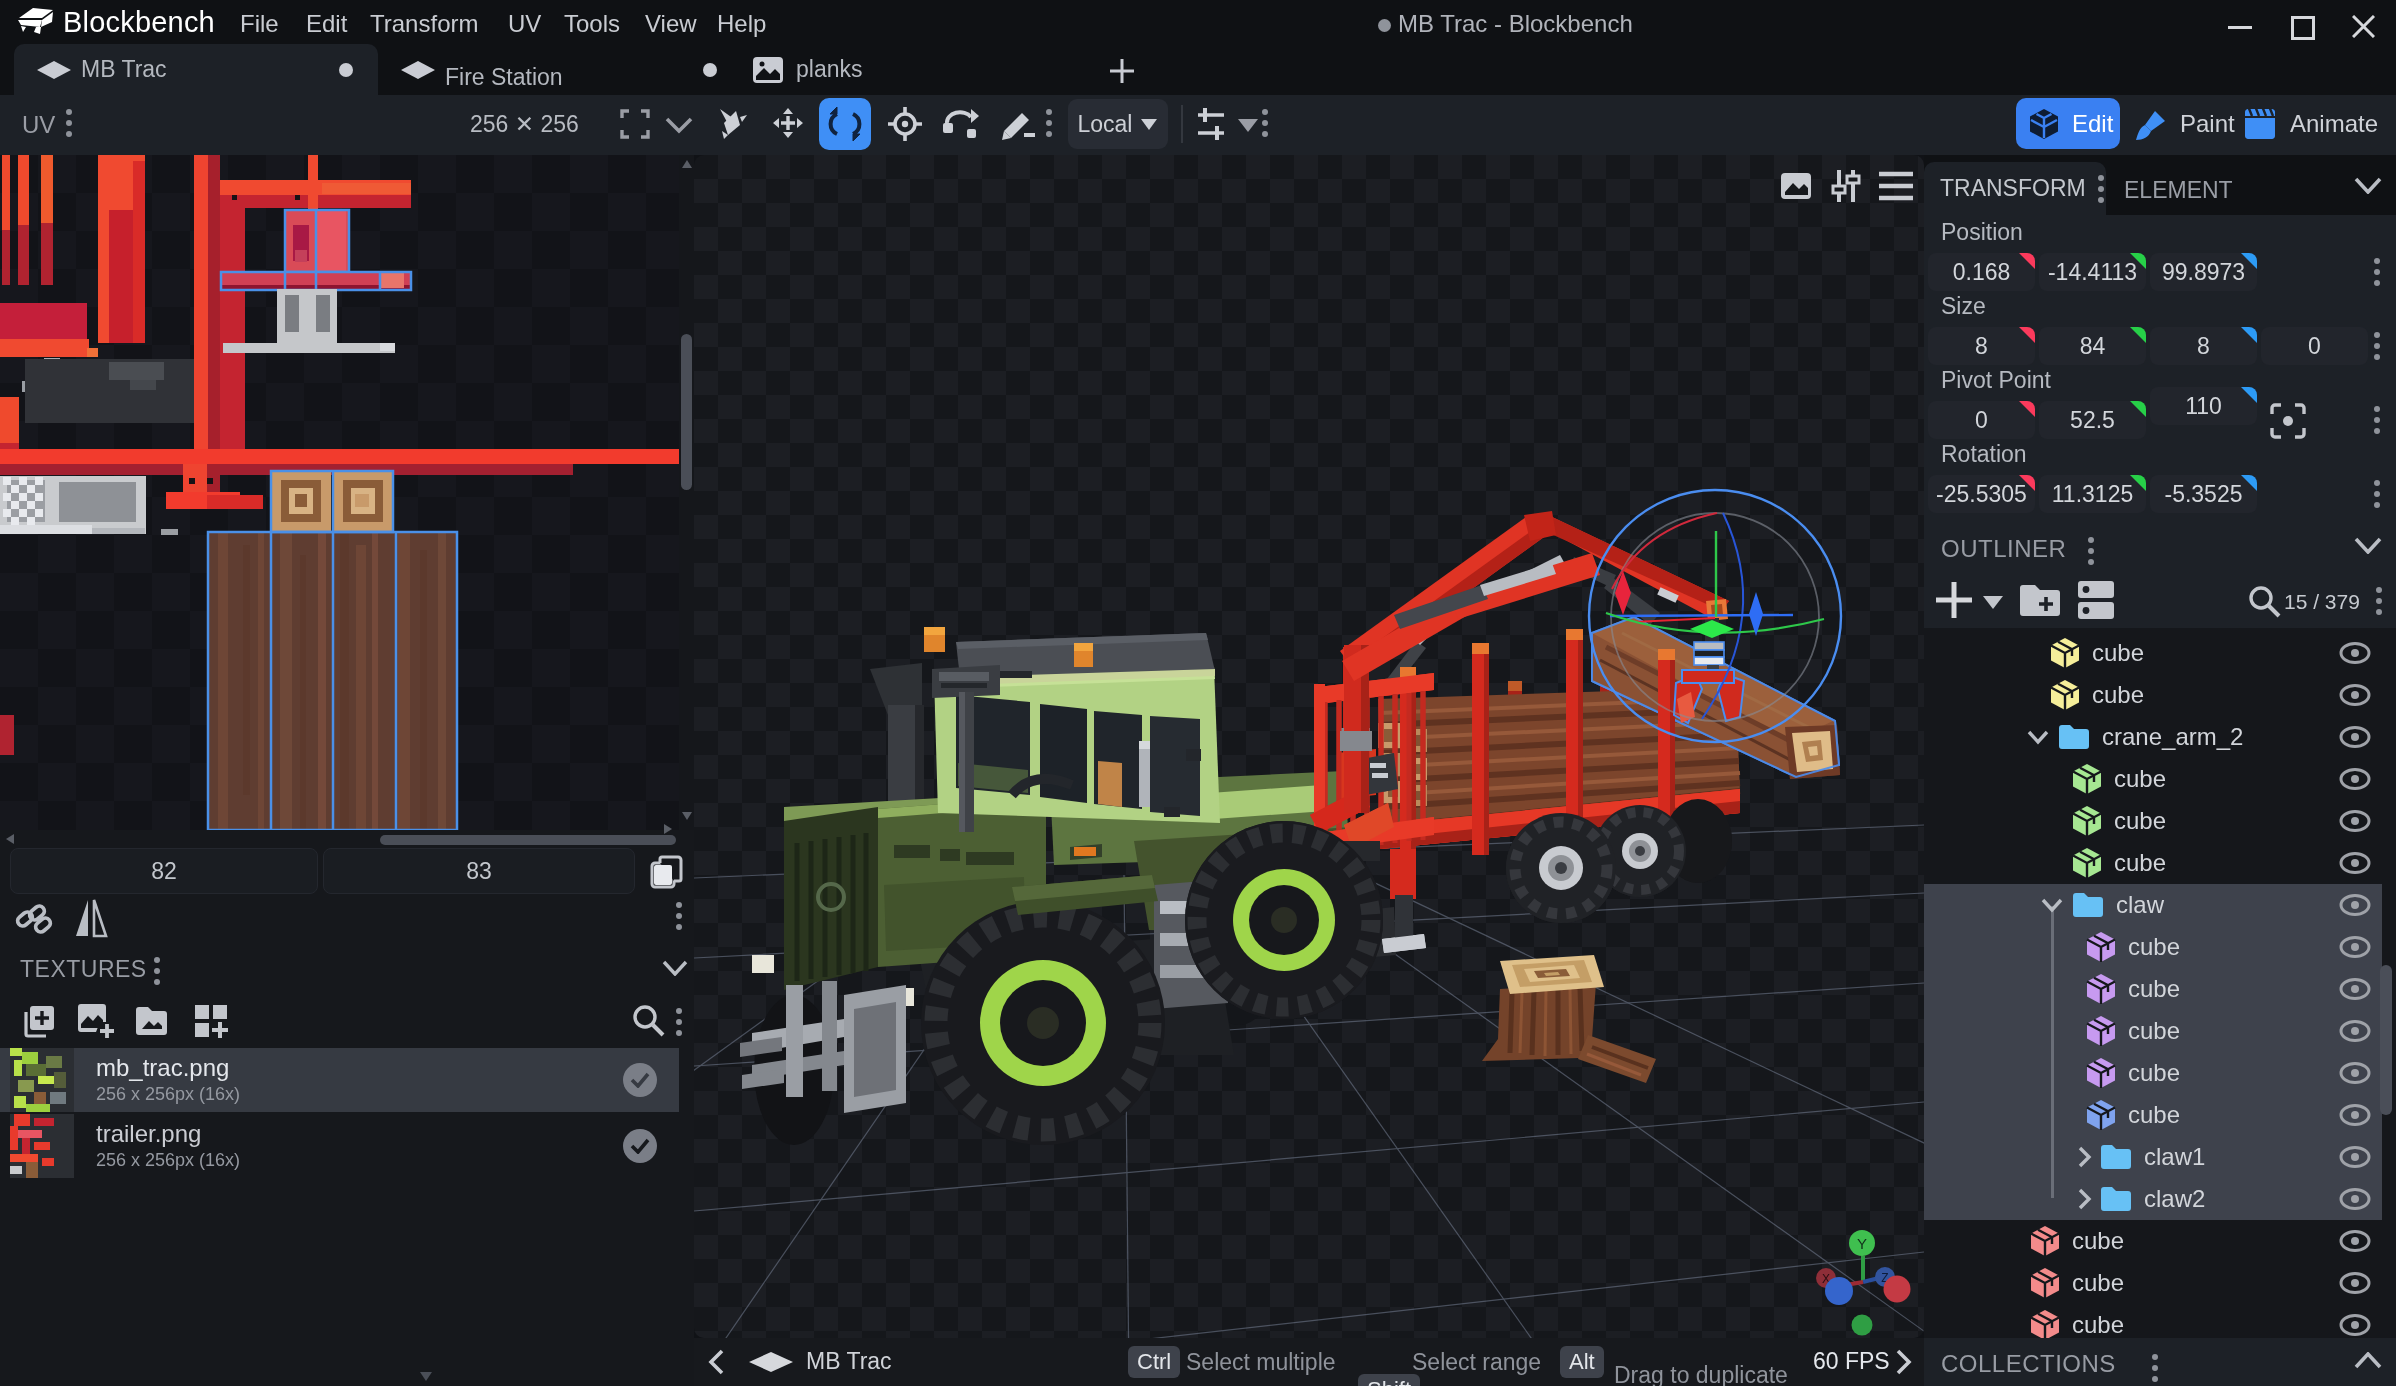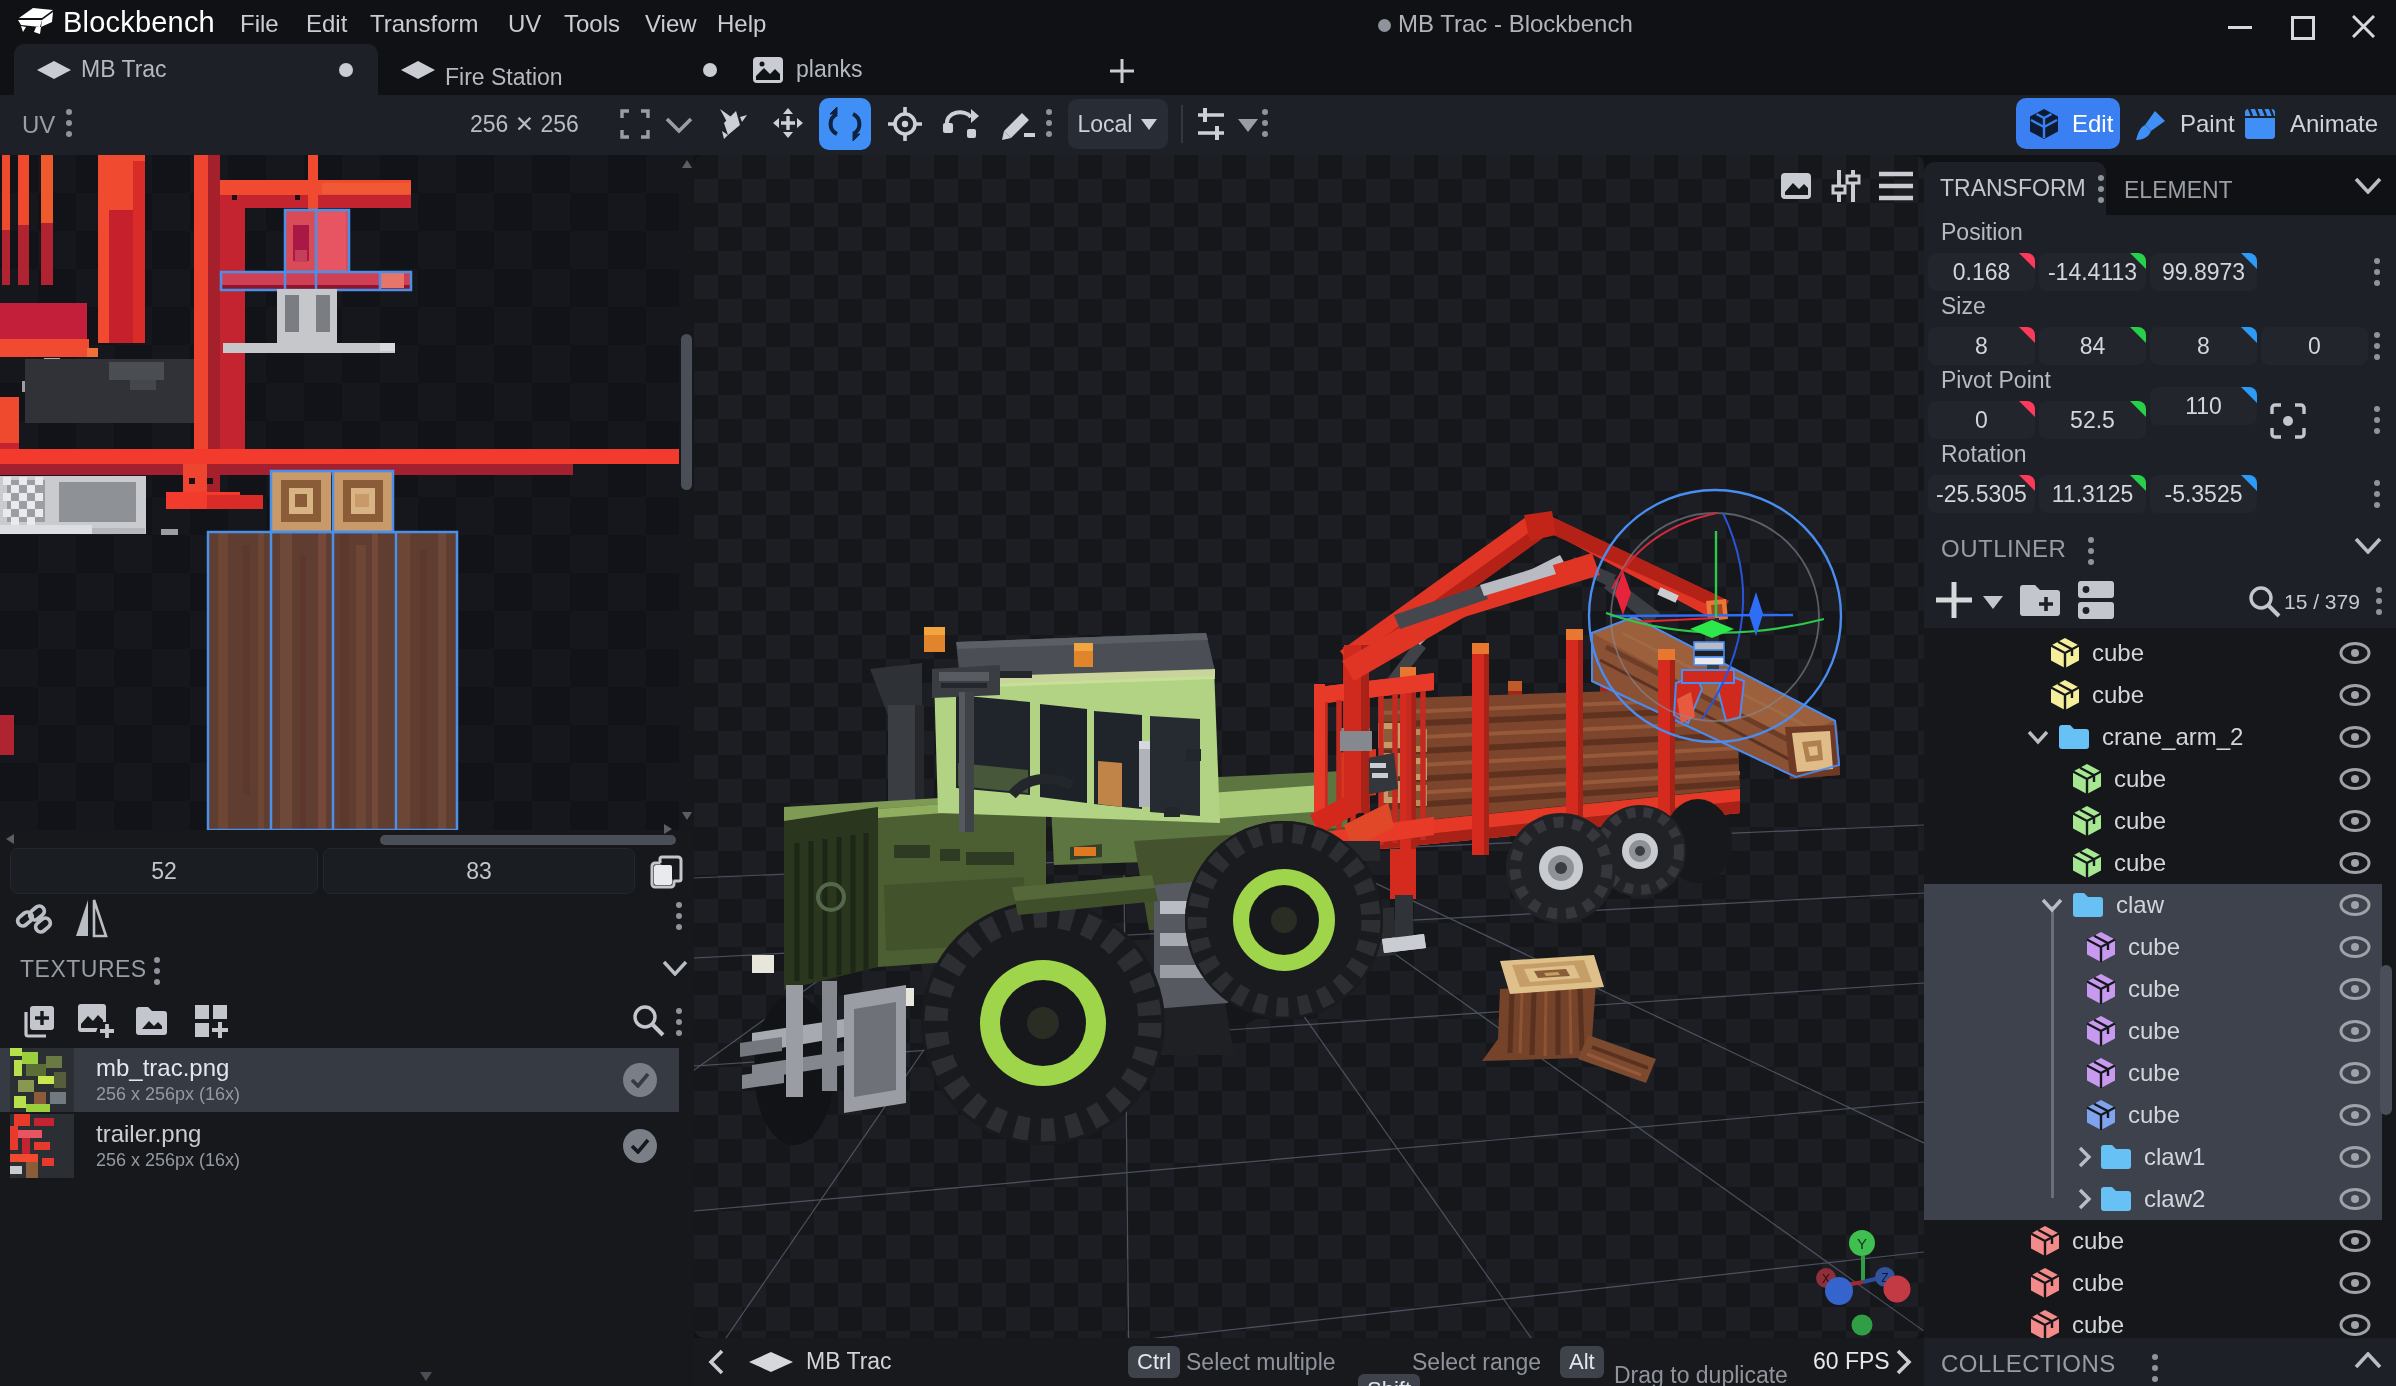--- a/index.html
+++ b/index.html
@@ -337,21 +337,21 @@
   <div class="abs" id="leftlower">
     
     <div class="abs" style="left:380px;top:5px;width:296px;height:10px;background:#4a4e57;border-radius:5px;"></div>
     <svg class="abs" style="left:6px;top:4px" width="8" height="10" viewBox="0 0 8 10">
         <path d="M0 5 L8 0 V10 Z" fill="#5a5e66"></path>
       </svg>
     <svg class="abs" style="left:664px;top:-6px" width="8" height="10" viewBox="0 0 8 10">
         <path d="M8 5 L0 0 V10 Z" fill="#5a5e66"></path>
       </svg>
     
-    <div class="uvinput" style="left:10px;width:306px;">52</div>
+    <div class="uvinput" style="left:10px;width:306px;">82</div>
     <div class="uvinput" style="left:323px;width:310px;">83</div>
     <svg class="abs" style="left:650px;top:25px" width="34" height="34" viewBox="0 0 34 34">
       <rect x="2" y="8" width="22" height="24" rx="3" stroke="#c3c6cc" stroke-width="3" fill="none"></rect>
       <path d="M10 8 V4 C10 2.9 10.9 2 12 2 H28 C29.7 2 31 3.3 31 5 V24 C31 25.1 30.1 26 29 26 H24" stroke="#c3c6cc" stroke-width="3" fill="#16181c"></path>
       <rect x="4" y="10" width="18" height="20" rx="2" fill="#e8eaee"></rect>
     </svg>
     
     <svg class="abs" style="left:14px;top:70px" width="40" height="38" viewBox="0 0 40 38">
       <g stroke="#b9bdc4" stroke-width="3.8" fill="none">
         <rect x="3" y="14" width="16" height="10" rx="5" transform="rotate(-40 11 19)"></rect>

